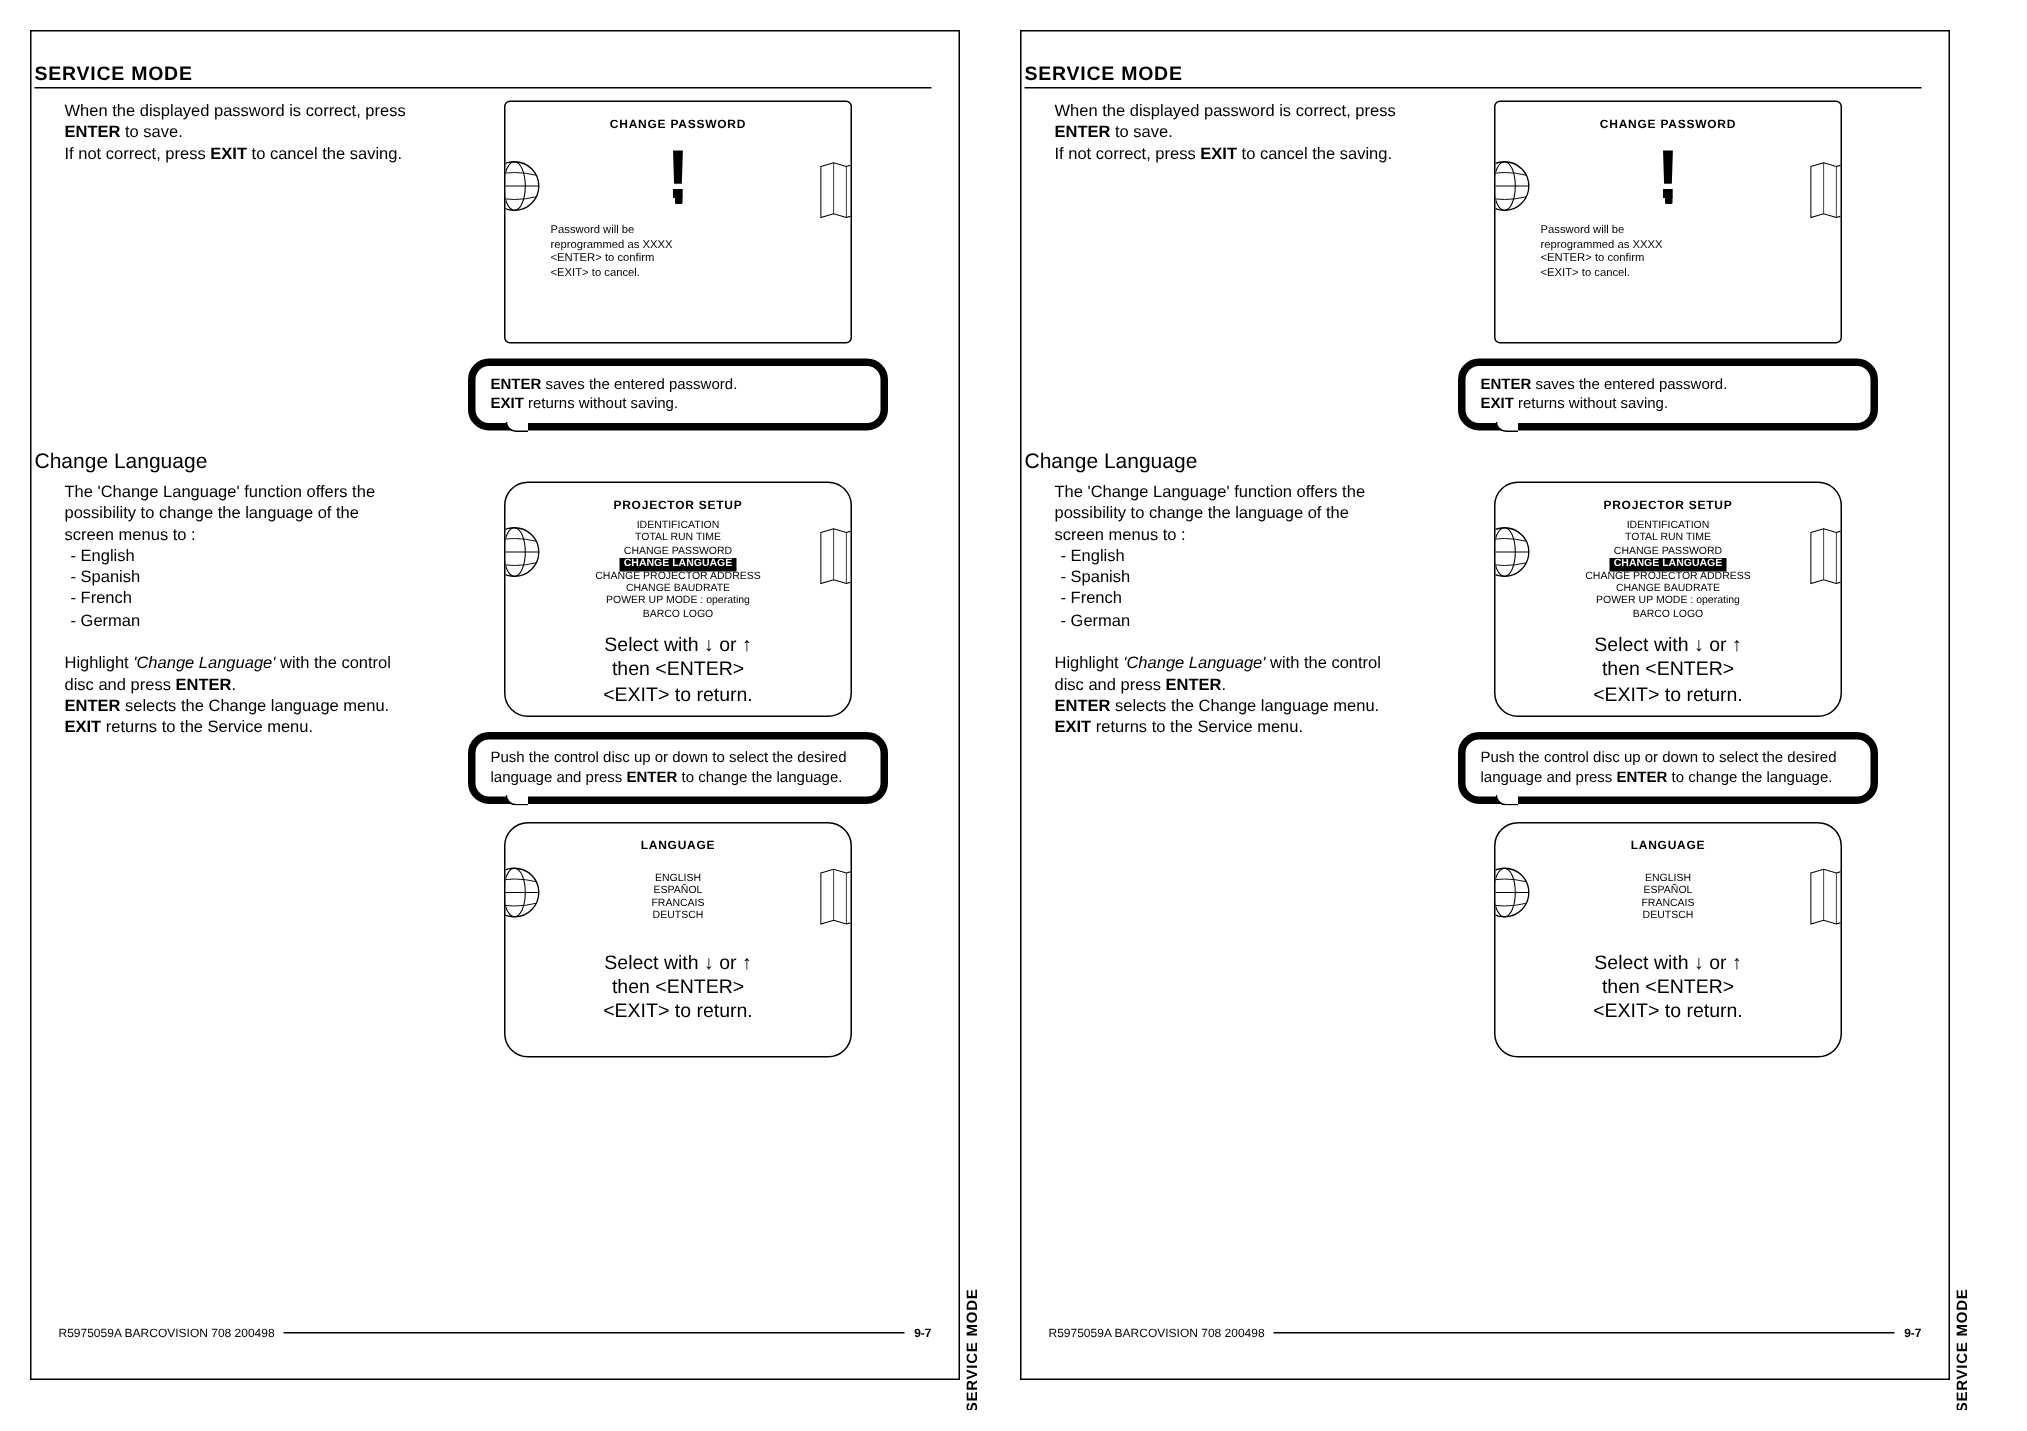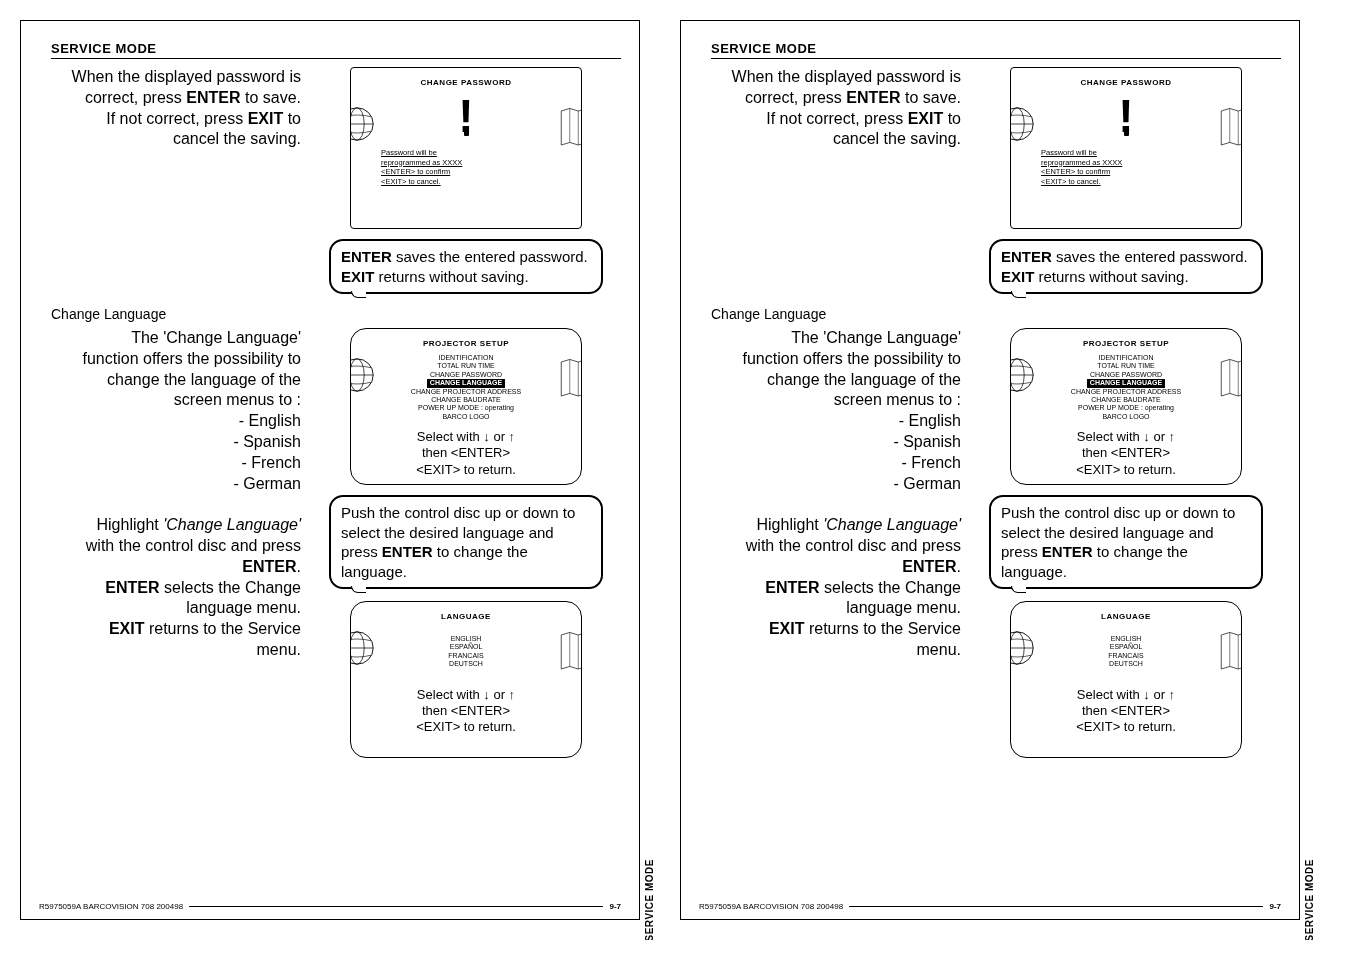--- a/index.html
+++ b/index.html
@@ -8,43 +8,42 @@
     font-family: Arial, Helvetica, sans-serif;
     background: #fff;
     width: 1351px;
     box-sizing: border-box;
     display: flex;
     gap: 40px;
   }
   .page {
     width: 620px;
     border: 1px solid #000;
-    padding: 20px 18px 10px 30px;
+    padding: 20px 18px 10px 2px;
     box-sizing: border-box;
     position: relative;
     height: 900px;
   }
   .header {
     font-weight: bold;
     font-size: 13px;
     border-bottom: 1.5px solid #000;
     padding-bottom: 2px;
     margin-bottom: 8px;
     letter-spacing: 0.5px;
   }
   .row {
     display: flex;
     gap: 10px;
     margin-bottom: 6px;
   }
   .textcol {
     width: 230px;
-    font-size: 16px;
+    font-size: 11px;
     line-height: 1.3;
-    text-align: right;
   }
   .textcol.indent { padding-left: 20px; }
   .figcol {
     flex: 1;
     display: flex;
     flex-direction: column;
     align-items: center;
   }
   .screencard {
     width: 230px;
@@ -78,40 +77,39 @@
     margin-bottom: 12px;
   }
   .excl-dot {
     width: 5px; height: 5px; background:#000; margin: 6px auto 0; border-radius:1px;
   }
   .screen-text {
     font-size: 7.5px;
     line-height: 1.25;
     text-align: left;
     padding: 0 30px;
-    text-decoration: underline;
   }
   .screen-text-center {
     font-size: 13px;
     line-height: 1.25;
     text-align: center;
   }
   .hl {
     background: #000;
     color: #fff;
     padding: 0 3px;
     font-weight: bold;
     display: inline-block;
   }
   .bubble {
     width: 250px;
-    border: 2px solid #000000;
+    border: 5px solid #000000;
     border-radius: 14px;
     padding: 6px 10px;
-    font-size: 15px;
+    font-size: 10px;
     line-height: 1.3;
     margin-top: 10px;
     position: relative;
   }
   .bubble::after {
     content: "";
     position: absolute;
     bottom: -6px;
     left: 20px;
     width: 14px;
@@ -146,21 +144,21 @@
     right: -15px;
     bottom: 60px;
     transform: rotate(-90deg);
     transform-origin: right bottom;
     font-size: 10px;
     font-weight: bold;
     letter-spacing: 0.5px;
   }
   .footer {
     position: absolute;
-    bottom: 8px;
+    bottom: 26px;
     left: 18px;
     right: 18px;
     display: flex;
     align-items: center;
     font-size: 8px;
   }
   .footer-line {
     flex: 1;
     border-top: 1px solid #000;
     margin: 0 6px;

